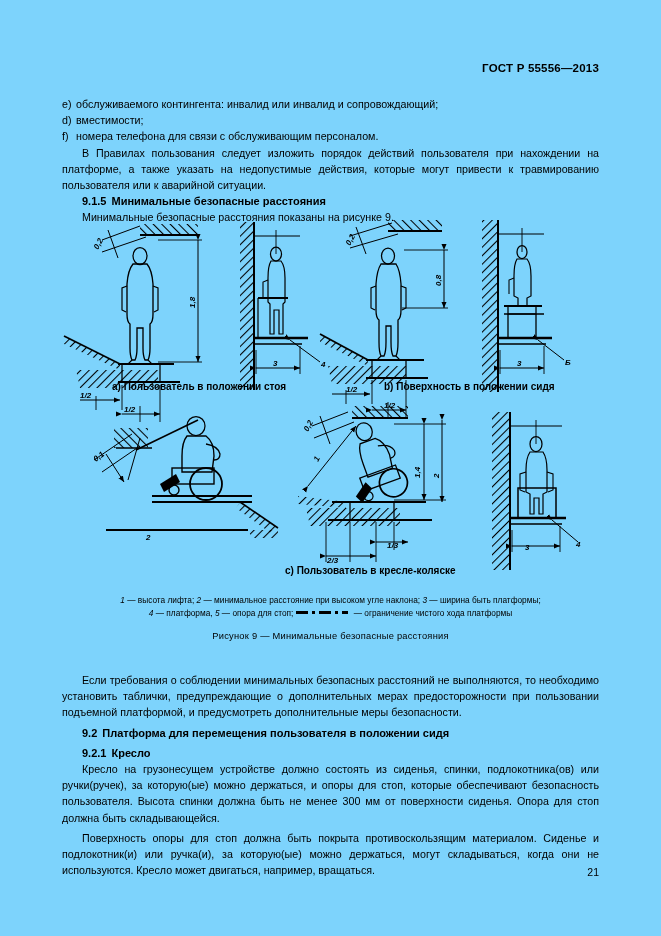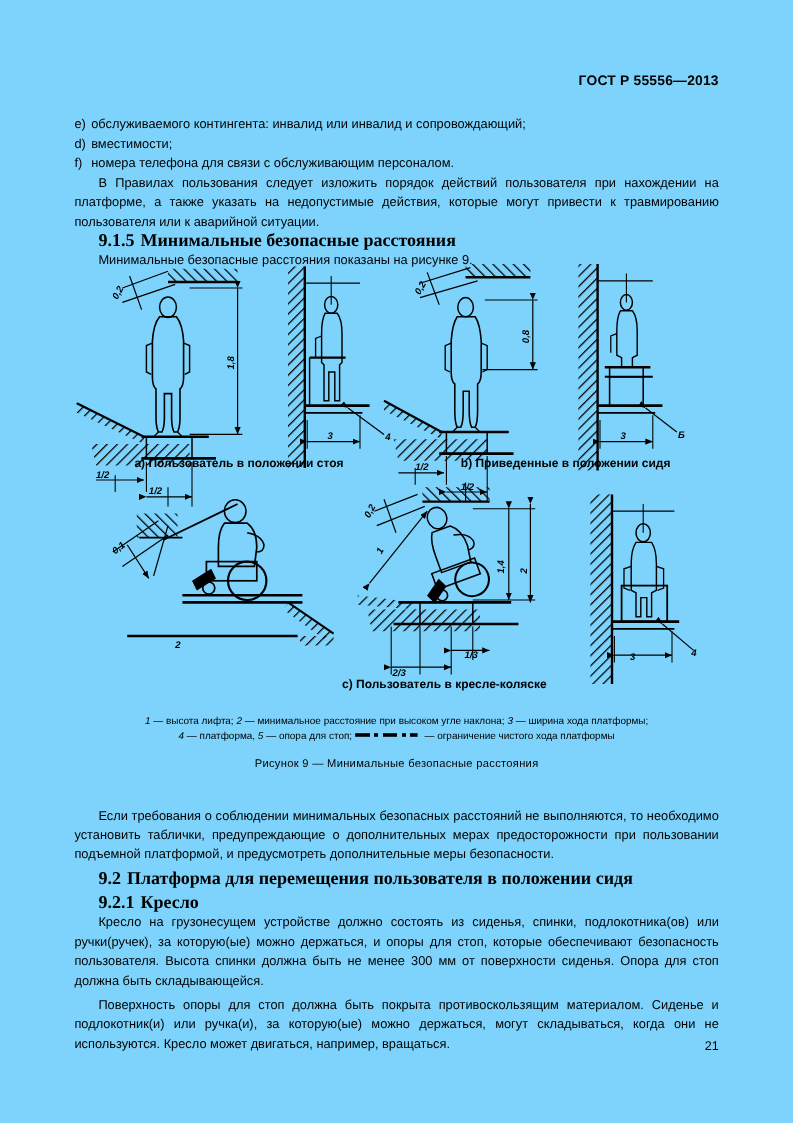--- a/index.html
+++ b/index.html
@@ -58,25 +58,24 @@
   p.list-item .mark {
     display: inline-block;
     width: 14px;
     margin-left: -14px;
   }
   p.indent {
     text-indent: 20px;
   }
   h4 {
     margin: 0;
-    font-size: 15px;
+    font-size: 11px;
     line-height: 16.2px;
     font-weight: bold;
     text-indent: 20px;
-    font-family: Liberation Serif, serif;
   }
   h4 .num { margin-right: 5px; }
   .gap-s { height: 4px; }
 
   
   .figure {
     position: absolute;
     left: 0;
     top: 210px;
     width: 537px;
@@ -413,29 +412,29 @@
             <text transform="translate(358,268) rotate(-90)">1,4</text>
             <text transform="translate(377,268) rotate(-90)">2</text>
             <text x="265" y="353">2/3</text>
             <text x="325" y="338">1/3</text>
             <text x="463" y="340">3</text>
             <text x="514" y="337">4</text>
           </g>
         </svg>
 
         <div class="panel-caption" style="left:50px; top:171px;">a) Пользователь в положении стоя</div>
-        <div class="panel-caption" style="left:322px; top:171px;">b) Приведенные в положении сидя</div>
+        <div class="panel-caption" style="left:322px; top:171px;">b) Поверхность в положении сидя</div>
         <div class="panel-caption" style="left:183px; top:355px;padding-left:40px;">c) Пользователь в кресле-коляске</div>
       </div>
 
       <div style="height:6px"></div>
 
       <div style="height:8px"></div>
       <p class="legend">
-        <i>1</i><span> — высота лифта; </span><i>2</i><span> — минимальное расстояние при высоком угле наклона; </span><i>3</i><span> — ширина хода платформы;</span>
+        <i>1</i><span> — высота лифта; </span><i>2</i><span> — минимальное расстояние при высоком угле наклона; </span><i>3</i><span> — ширина быть платформы;</span>
       </p>
       <p class="legend">
         <i>4</i><span> — платформа, </span><i>5</i><span> — опора для стоп;</span><span class="dashdot-sample"></span><span> — ограничение чистого хода платформы</span>
       </p>
 
       <div style="height:10px"></div>
       <p class="fig-title">Рисунок 9 — Минимальные безопасные расстояния</p>
     </div>
 
     <div style="position:absolute; left:0; top:672px; width:537px;">

